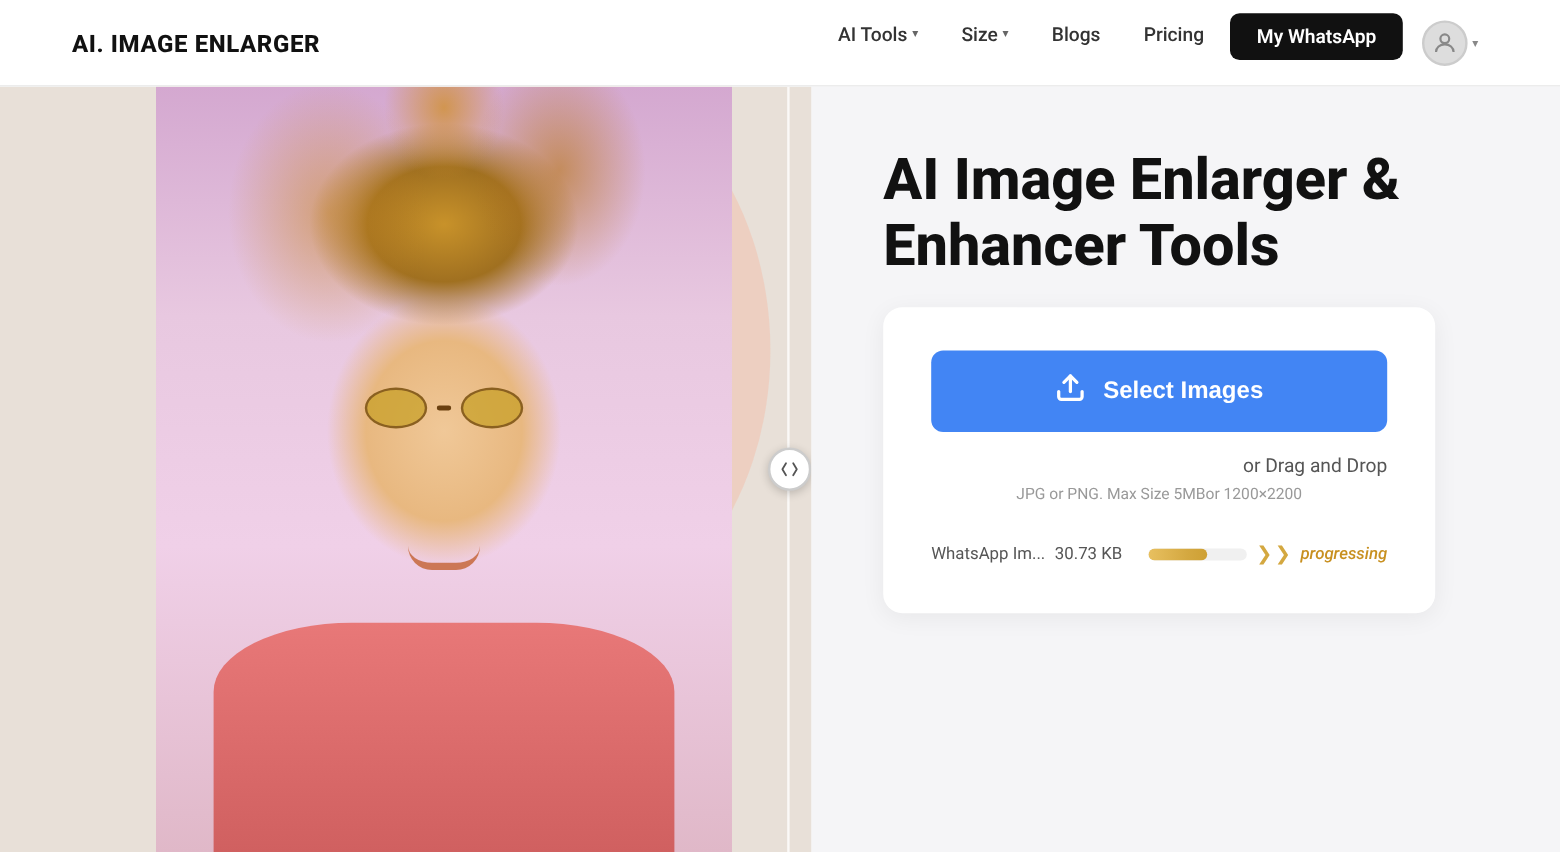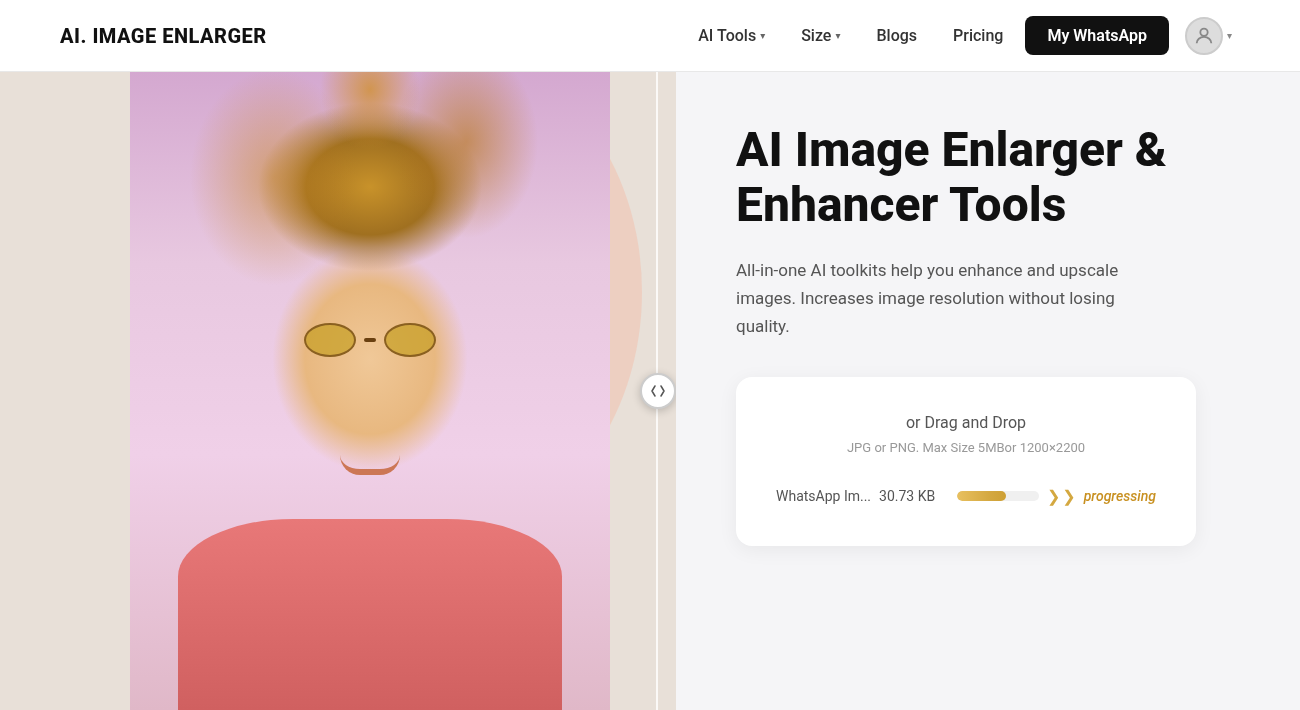--- a/index.html
+++ b/index.html
@@ -24,21 +24,21 @@
       z-index: 10;
     }
     .logo {
       font-size: 20px;
       font-weight: 800;
       color: #111;
       letter-spacing: 0.5px;
     }
     .nav {
       display: flex;
-      align-items: center;
+      align-items: flex-start;
       gap: 8px;
     }
     .nav-item {
       display: flex;
       align-items: center;
       gap: 4px;
       padding: 8px 14px;
       font-size: 16px;
       color: #333;
       cursor: pointer;
@@ -289,21 +289,21 @@
       width: 100%;
       justify-content: center;
       margin-bottom: 18px;
     }
 
     .upload-icon {
       font-size: 22px;
     }
 
     .drag-drop-text {
-      text-align: center;
+      text-align: right;
       font-size: 16px;
       color: #555;
       margin-bottom: 8px;
     }
 
     .file-hint {
       text-align: center;
       font-size: 13px;
       color: #999;
     }
@@ -432,23 +432,32 @@
     <div class="divider-line"></div>
     <div class="divider-handle">
       <svg width="16" height="16" viewBox="0 0 16 16" fill="#555">
         <path d="M5 3l-3 5 3 5M11 3l3 5-3 5" stroke="#555" stroke-width="1.5" fill="none" stroke-linecap="round" stroke-linejoin="round"></path>
       </svg>
     </div>
   </div>
 
   <div class="content-section">
     <h1 class="hero-title">AI Image Enlarger &amp; Enhancer Tools</h1>
-    <p class="hero-description">All-in-one AI toolkits help you enhance and upscale images. Increases image resolution without losing quality.</p>
 
     <div class="upload-box">
+      <button class="select-images-btn">
+        <span class="upload-icon">
+          <svg width="26" height="26" viewBox="0 0 24 24" fill="none" stroke="#fff" stroke-width="2.5" stroke-linecap="round" stroke-linejoin="round">
+            <path d="M21 15v4a2 2 0 01-2 2H5a2 2 0 01-2-2v-4"></path>
+            <polyline points="17 8 12 3 7 8"></polyline>
+            <line x1="12" y1="3" x2="12" y2="15"></line>
+          </svg>
+        </span>
+        <span>Select Images</span>
+      </button>
 
       <p class="drag-drop-text">or Drag and Drop</p>
       <p class="file-hint">JPG or PNG. Max Size 5MBor 1200×2200</p>
 
       <div class="progress-bar-container">
         <span class="file-name">WhatsApp Im...</span>
         <span class="file-size">30.73 KB</span>
         <div class="progress-track">
           <div class="progress-fill"></div>
         </div>

